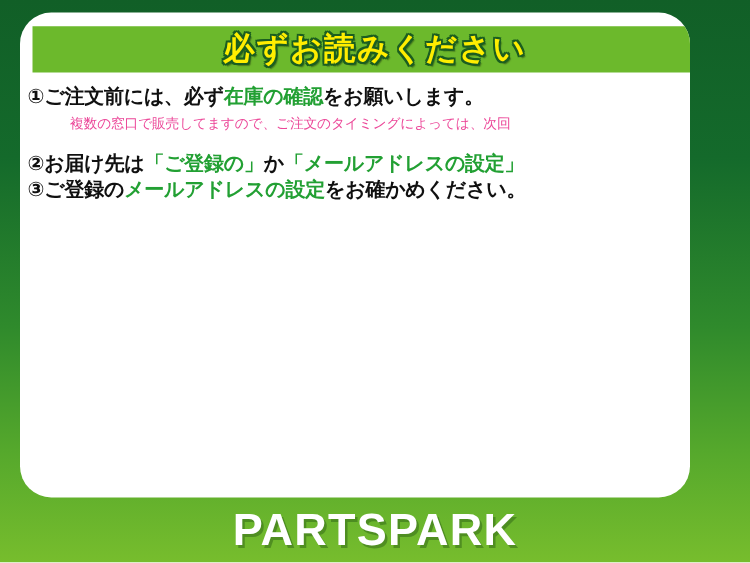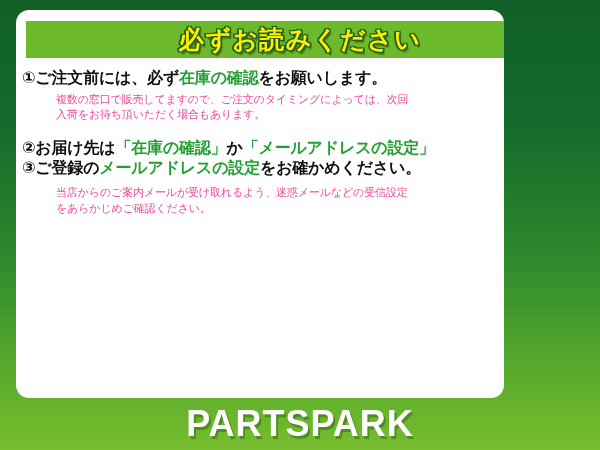--- a/index.html
+++ b/index.html
@@ -27,25 +27,25 @@
                 #55a82c 80%,
                 #77bd2d 100%);
     overflow: hidden;
   }
 
   
   .panel {
     position: absolute;
     left: 16px;
     top: 10px;
-    width: 488px;
+    width: 536px;
     height: 388px;
     box-sizing: border-box;
     background: #ffffff;
-    border-radius: 13px;
+    border-radius: 25px;
     overflow: hidden;
   }
 
   
   .title-bar {
     position: absolute;
     left: 10px;
     top: 11px;
     width: 548px;
     height: 37px;
@@ -149,37 +149,32 @@
     </div>
 
     <div class="content">
 
       <div class="item item-1">
         <div class="item-head">
           <span>①</span><span>ご注文前には、必ず</span><span class="hl">在庫の確認</span><span>をお願いします。</span>
         </div>
         <div class="item-sub">
           <div>複数の窓口で販売してますので、ご注文のタイミングによっては、次回</div>
-          <div>入荷をお待ち頂いただく場合もあります。</div>
         </div>
       </div>
 
       <div class="item item-2">
         <div class="item-head">
-          <span>②</span><span>お届け先は</span><span class="hl">「在庫の確認」</span><span>か</span><span class="hl">「メールアドレスの設定」</span>
+          <span>②</span><span>お届け先は</span><span class="hl">「ご登録の」</span><span>か</span><span class="hl">「メールアドレスの設定」</span>
         </div>
       </div>
 
       <div class="item item-3">
         <div class="item-head">
           <span>③</span><span>ご登録の</span><span class="hl">メールアドレスの設定</span><span>をお確かめください。</span>
-        </div>
-        <div class="item-sub">
-          <div>当店からのご案内メールが受け取れるよう、迷惑メールなどの受信設定</div>
-          <div>をあらかじめご確認ください。</div>
         </div>
       </div>
 
     </div>
   </div>
 
   <div class="footer">
     <span class="brand">PARTSPARK</span>
   </div>
 

